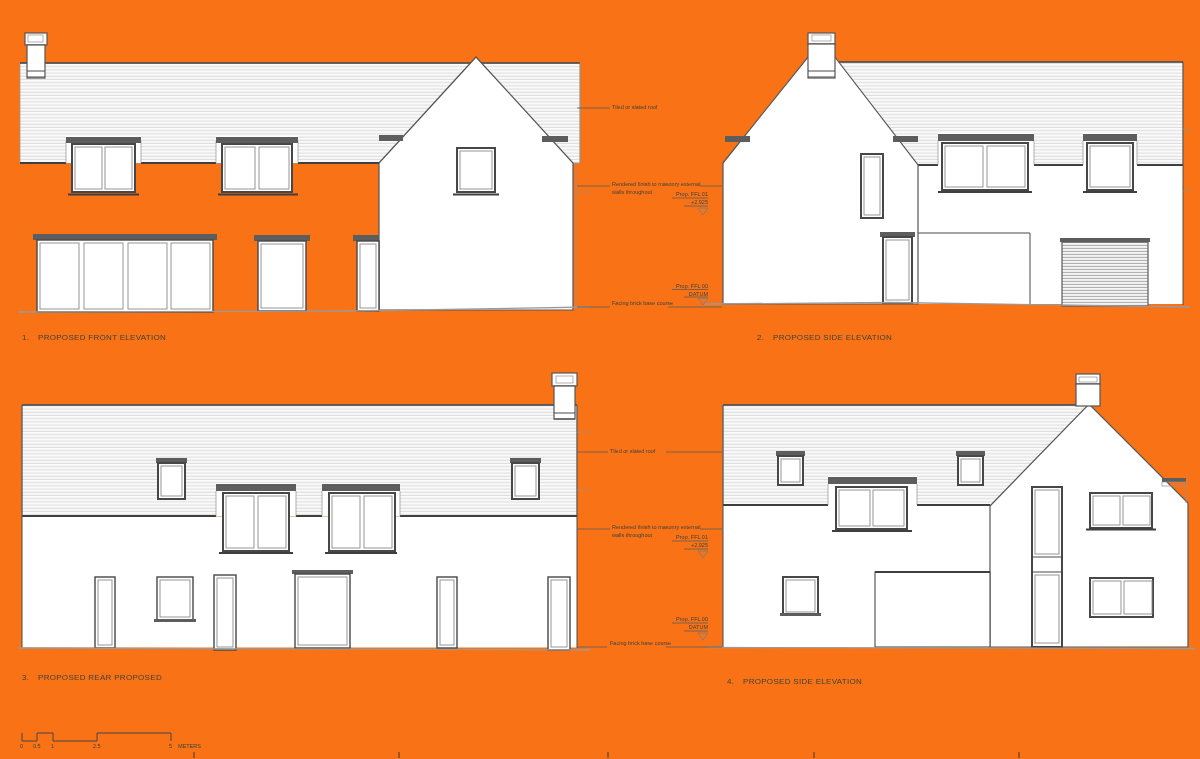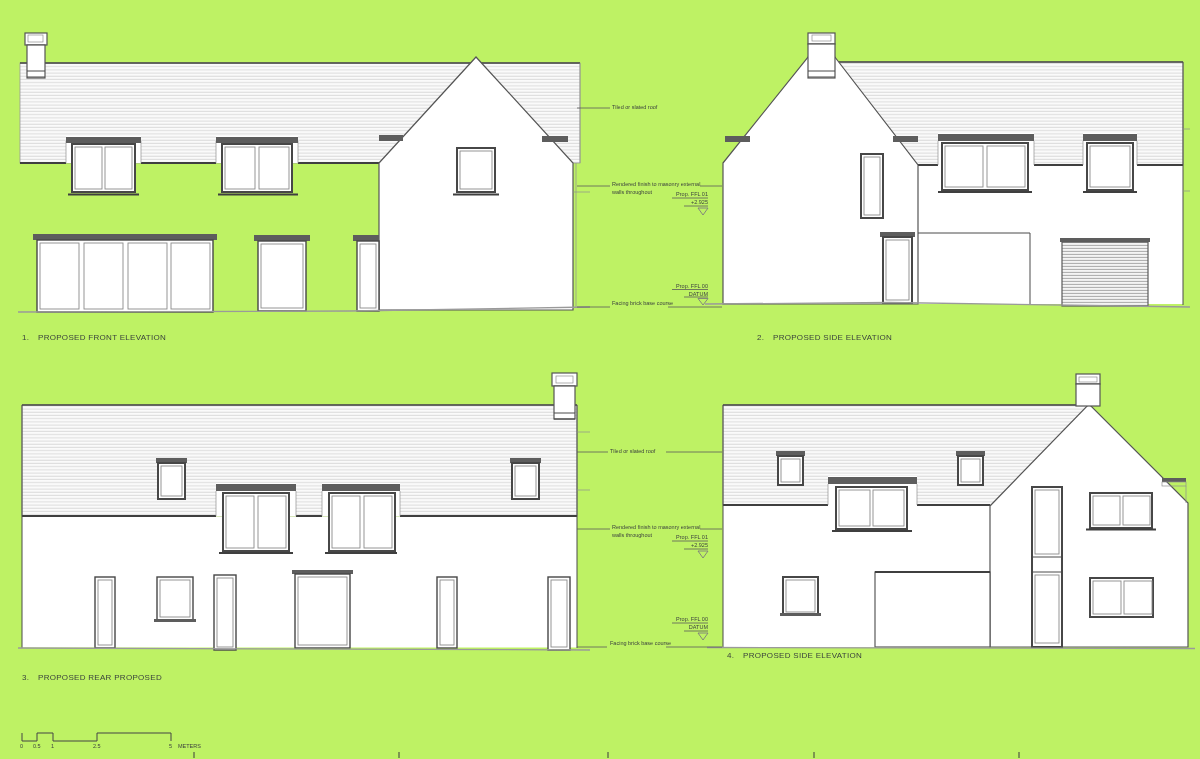--- a/index.html
+++ b/index.html
@@ -1,16 +1,16 @@
 <!DOCTYPE html>
 <html><head>
 <meta charset="utf-8">
 <style>
   html,body{margin:0;padding:0;background:#fff;}
-  .sheet{position:relative;width:1200px;height:759px;background:#bef264;
+  .sheet{position:relative;width:1200px;height:759px;background:#f97316;
          font-family:"Liberation Sans",sans-serif;overflow:hidden;}
   .sheet svg{position:absolute;left:0;top:0;}
   
   .ln   {stroke:#4a4a4a;stroke-width:1;fill:none;}
   .ln12 {stroke:#454545;stroke-width:1.3;fill:none;}
   .ln2  {stroke:#3f3f3f;stroke-width:2.2;fill:none;}
   .thin {stroke:#8f8f8f;stroke-width:0.7;fill:none;}
   .gnd  {stroke:#9a9a9a;stroke-width:1.3;fill:none;}
   .wallF{fill:#ffffff;stroke:#555555;stroke-width:1.2;}
   .roofF{fill:url(#roofHatch);stroke:#9a9a9a;stroke-width:0.8;}
@@ -306,21 +306,21 @@
 
 <div class="lbl" style="left:22px;top:333px">
   <span class="num">1.</span><span>PROPOSED FRONT ELEVATION</span>
 </div>
 <div class="lbl" style="left:757px;top:333px">
   <span class="num">2.</span><span>PROPOSED SIDE ELEVATION</span>
 </div>
 <div class="lbl" style="left:22px;top:673px">
   <span class="num">3.</span><span>PROPOSED REAR PROPOSED</span>
 </div>
-<div class="lbl" style="left:727px;top:651px">
+<div class="lbl" style="left:727px;top:677px">
   <span class="num">4.</span><span>PROPOSED SIDE ELEVATION</span>
 </div>
 
 <div class="snum" style="left:20px;top:743px">0</div>
 <div class="snum" style="left:33px;top:743px">0.5</div>
 <div class="snum" style="left:51px;top:743px">1</div>
 <div class="snum" style="left:93px;top:743px">2.5</div>
 <div class="snum" style="left:169px;top:743px">5</div>
 <div class="snum" style="left:178px;top:743px">METERS</div>
 

